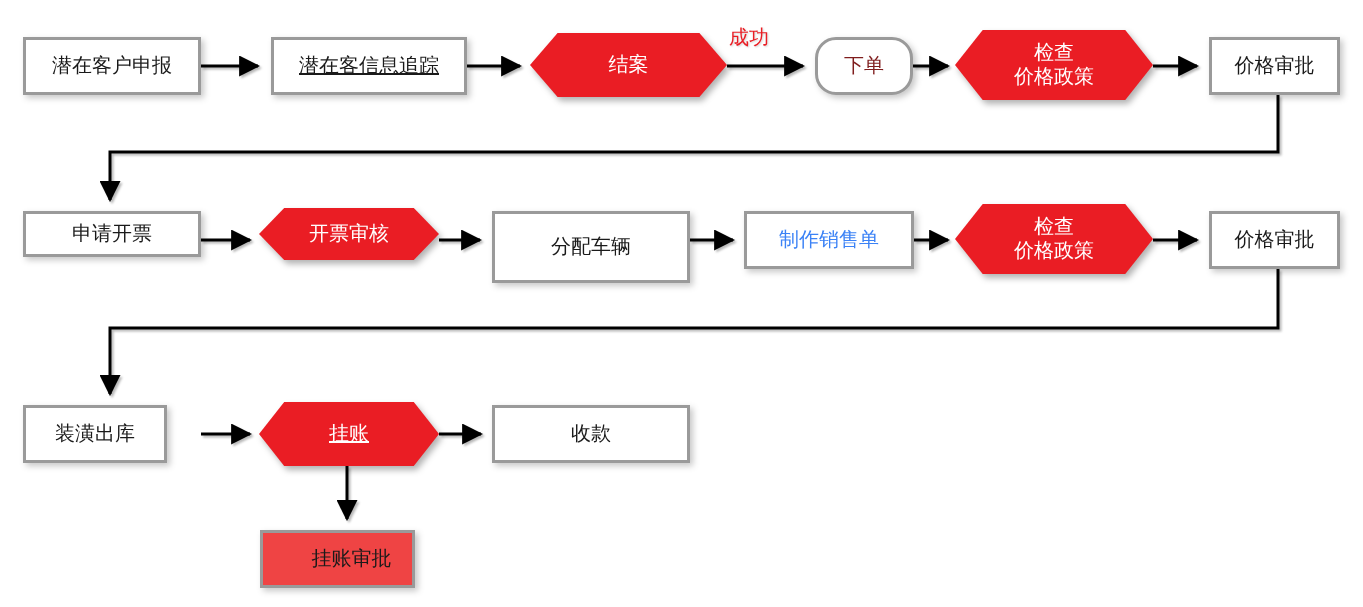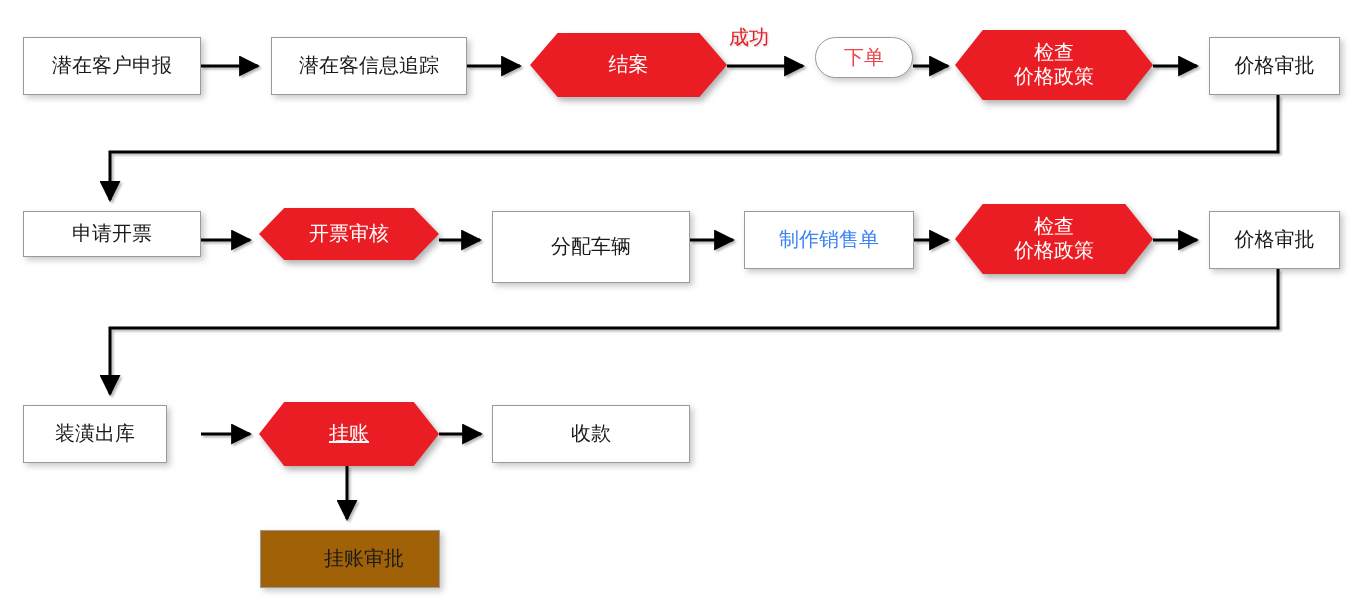--- a/index.html
+++ b/index.html
@@ -31,21 +31,21 @@
     box-sizing: border-box;
     display: flex;
     align-items: center;
     justify-content: center;
     text-align: center;
     line-height: 1.18;
     white-space: pre-line;
   }
   .node.process {
     background: #ffffff;
-    border: 1px solid #ec4899;
+    border: 3px solid #ec4899;
     color: #1a1a1a;
     font-size: 20px;
     filter: drop-shadow(3px 3px 3px rgba(0,0,0,0.22));
   }
   .node.decision {
     background: transparent;
     color: #ffffff;
     font-size: 20px;
     border: 0;
     filter: drop-shadow(3px 4px 3px rgba(0,0,0,0.30));
@@ -97,35 +97,35 @@
         <path d="M 1153 240 L 1197 240" marker-end="url(#arrow)"></path>
         <path d="M 1278 269 L 1278 328 L 110 328 L 110 394" marker-end="url(#arrow)"></path>
         <path d="M 201 434 L 250 434" marker-end="url(#arrow)"></path>
         <path d="M 439 434 L 481 434" marker-end="url(#arrow)"></path>
         <path d="M 347 466 L 347 519" marker-end="url(#arrow)"></path>
       </g>
   </svg>
 
   <div id="node-layer">
       <div class="node process" style="left: 23px; top: 37px; width: 178px; height: 58px; background: rgb(255, 255, 255); border-color: rgb(154, 154, 154); color: rgb(26, 26, 26);"><span>潜在客户申报</span></div>
-      <div class="node process" style="left: 271px; top: 37px; width: 196px; height: 58px; background: rgb(255, 255, 255); border-color: rgb(154, 154, 154); color: rgb(26, 26, 26);"><span>潜在客信息追踪</span></div>
+      <div class="node process" style="left: 271px; top: 37px; width: 196px; height: 58px; background: rgb(255, 255, 255); border-color: rgb(154, 154, 154); color: rgb(26, 26, 26); text-decoration: underline;"><span>潜在客信息追踪</span></div>
       <div class="node decision" style="left: 530px; top: 33px; width: 197px; height: 64px;"><span class="hexfill" style="background: rgb(234, 29, 36);"></span><span class="hexlabel" style="color: rgb(255, 255, 255);">结案</span></div>
-      <div class="node process" style="left: 815px; top: 37px; width: 98px; height: 41px; background: rgb(255, 255, 255); border-color: rgb(154, 154, 154); color: #ef4444; border-radius: 21px;"><span>下单</span></div>
+      <div class="node process" style="left: 815px; top: 37px; width: 98px; height: 58px; background: rgb(255, 255, 255); border-color: rgb(154, 154, 154); color: #7f1d1d; border-radius: 21px;"><span>下单</span></div>
       <div class="node decision" style="left: 955px; top: 30px; width: 198px; height: 70px;"><span class="hexfill" style="background: rgb(234, 29, 36);"></span><span class="hexlabel" style="color: rgb(255, 255, 255);">检查
 价格政策</span></div>
       <div class="node process" style="left: 1209px; top: 37px; width: 131px; height: 58px; background: rgb(255, 255, 255); border-color: rgb(154, 154, 154); color: rgb(26, 26, 26);"><span>价格审批</span></div>
       <div class="node process" style="left: 23px; top: 211px; width: 178px; height: 46px; background: rgb(255, 255, 255); border-color: rgb(154, 154, 154); color: rgb(26, 26, 26);"><span>申请开票</span></div>
       <div class="node decision" style="left: 259px; top: 208px; width: 180px; height: 52px;"><span class="hexfill" style="background: rgb(234, 29, 36);"></span><span class="hexlabel" style="color: rgb(255, 255, 255);">开票审核</span></div>
       <div class="node process" style="left: 492px; top: 211px; width: 198px; height: 72px; background: rgb(255, 255, 255); border-color: rgb(154, 154, 154); color: rgb(26, 26, 26);"><span>分配车辆</span></div>
       <div class="node process" style="left: 744px; top: 211px; width: 170px; height: 58px; background: rgb(255, 255, 255); border-color: rgb(154, 154, 154); color: #3b82f6;"><span>制作销售单</span></div>
       <div class="node decision" style="left: 955px; top: 204px; width: 198px; height: 70px;"><span class="hexfill" style="background: rgb(234, 29, 36);"></span><span class="hexlabel" style="color: rgb(255, 255, 255);">检查
 价格政策</span></div>
       <div class="node process" style="left: 1209px; top: 211px; width: 131px; height: 58px; background: rgb(255, 255, 255); border-color: rgb(154, 154, 154); color: rgb(26, 26, 26);"><span>价格审批</span></div>
       <div class="node process" style="left: 23px; top: 405px; width: 144px; height: 58px; background: rgb(255, 255, 255); border-color: rgb(154, 154, 154); color: rgb(26, 26, 26);"><span>装潢出库</span></div>
       <div class="node decision" style="left: 259px; top: 402px; width: 180px; height: 64px; text-decoration: underline;"><span class="hexfill" style="background: rgb(234, 29, 36);"></span><span class="hexlabel" style="color: rgb(255, 255, 255);">挂账</span></div>
       <div class="node process" style="left: 492px; top: 405px; width: 198px; height: 58px; background: rgb(255, 255, 255); border-color: rgb(154, 154, 154); color: rgb(26, 26, 26); justify-content: center;"><span>收款</span></div>
-      <div class="node process" style="left: 260px; top: 530px; width: 180px; height: 58px; background: #a16207; border-color: rgb(154, 154, 154); color: rgb(26, 26, 26); padding-left: 28px;"><span>挂账审批</span></div>
+      <div class="node process" style="left: 260px; top: 530px; width: 155px; height: 58px; background: #ef4444; border-color: rgb(154, 154, 154); color: rgb(26, 26, 26); padding-left: 28px;"><span>挂账审批</span></div>
     </div>
   <div id="edge-label-layer">
       <div class="edge-label" style="left: 729px; top: 24px; color: rgb(234, 29, 36);">成功</div>
     </div>
 
 </div>
 
 </body></html>

